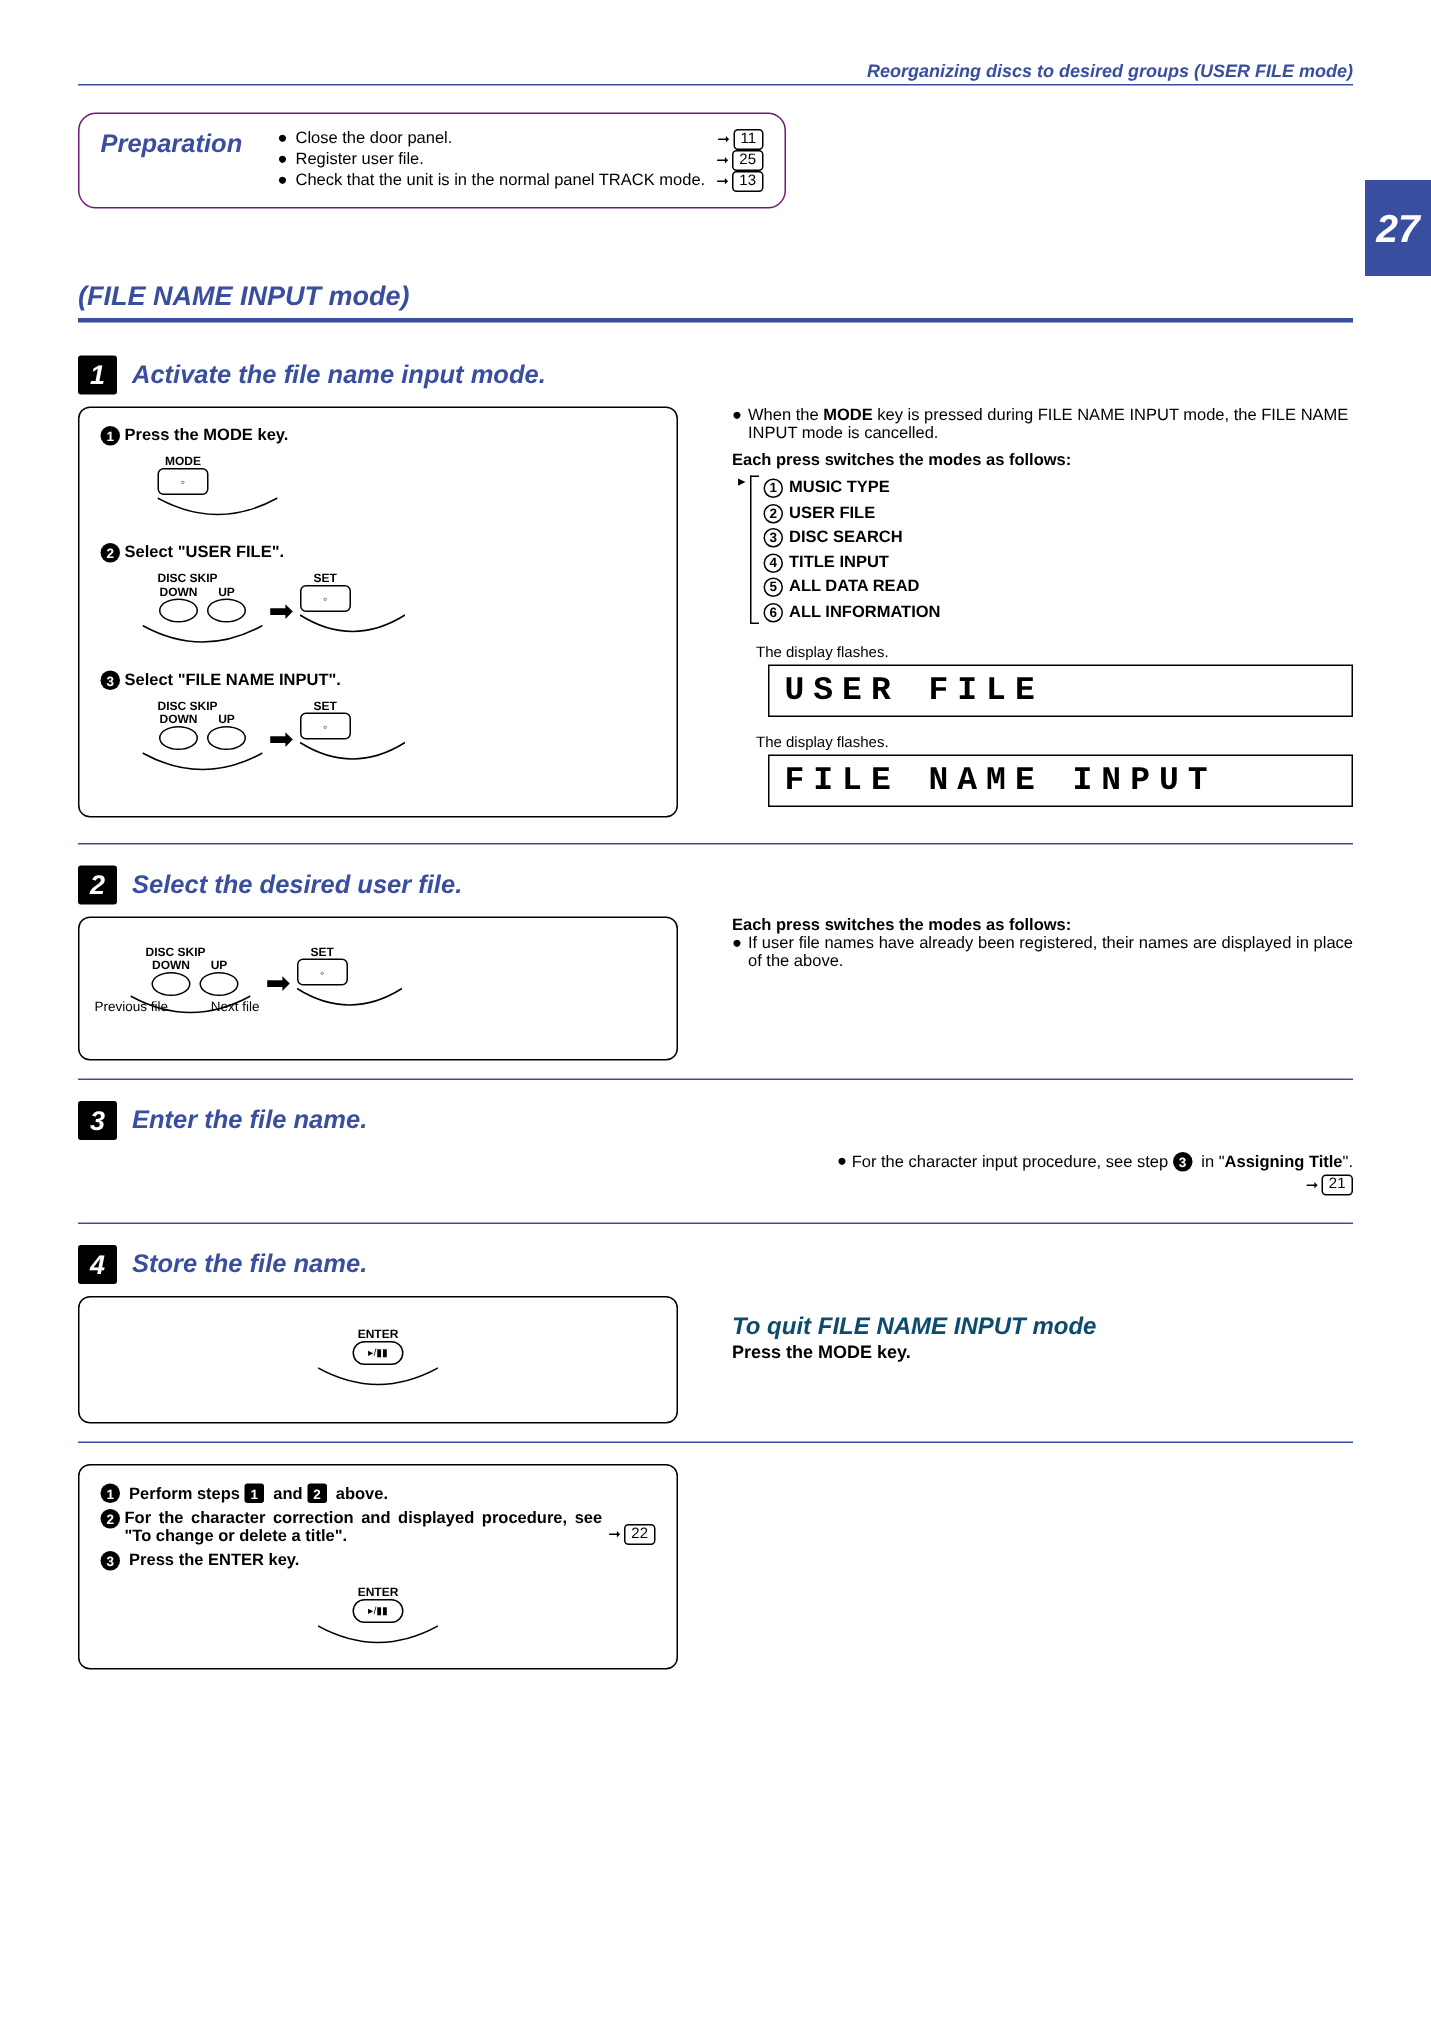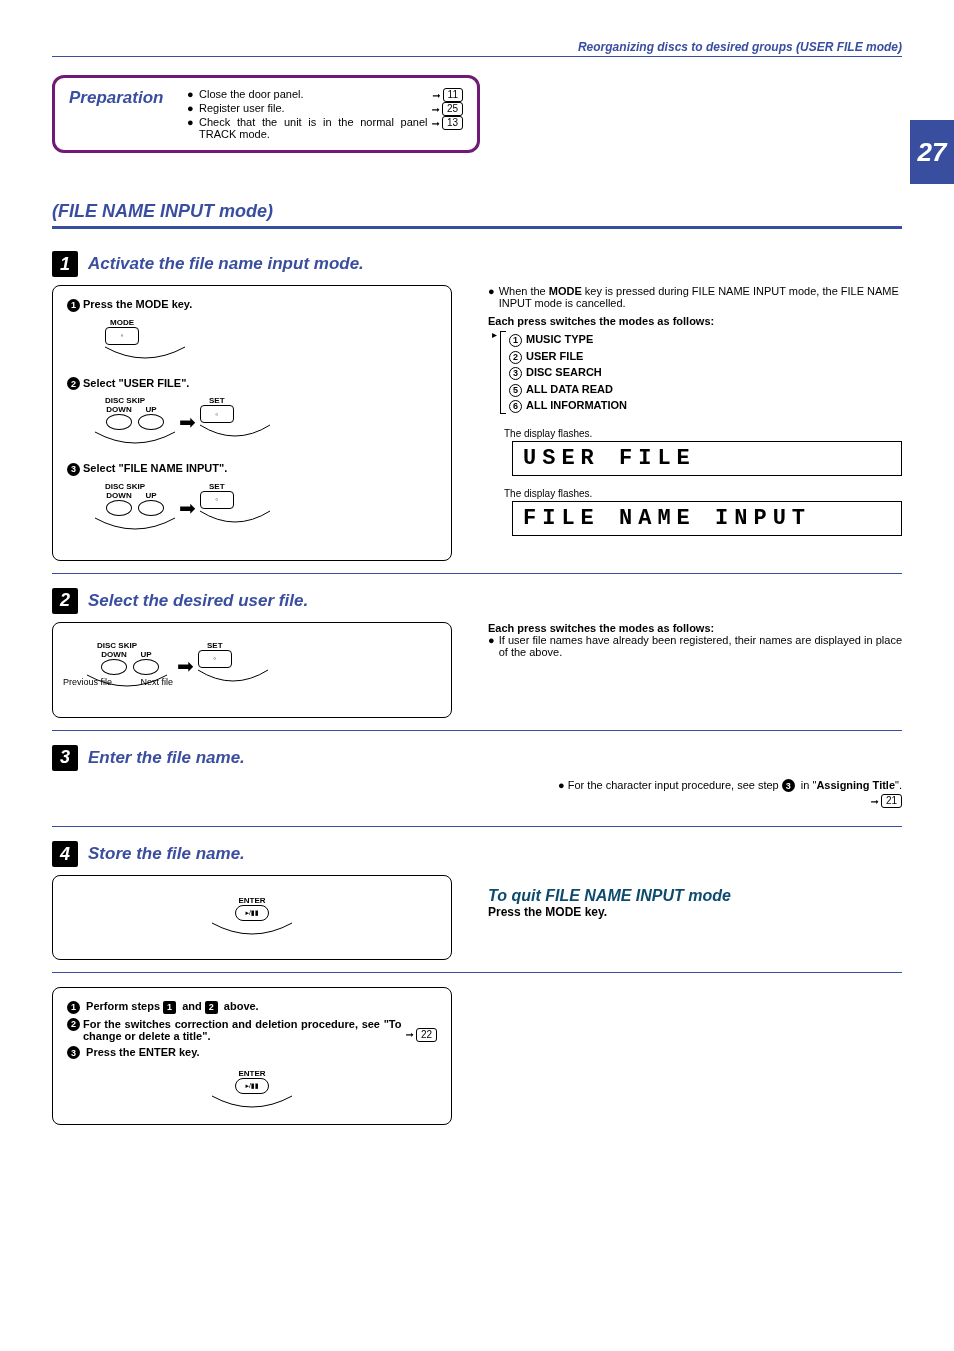--- a/index.html
+++ b/index.html
@@ -1,21 +1,21 @@
 <!DOCTYPE html>
 <html><head>
 <meta charset="utf-8">
 <style>
   * { box-sizing: border-box; margin: 0; padding: 0; }
   body { font-family: Arial, Helvetica, sans-serif; background: #fff; width: 954px; color: #000; }
   .page { padding: 40px 52px 40px 52px; position: relative; }
   .top-bar { color: #3a4ea0; font-weight: bold; font-style: italic; font-size: 12px; text-align: right; margin-bottom: 2px; }
   .top-rule { height: 1px; background: #3a4ea0; margin-bottom: 18px; }
   .page-number-tab { position: absolute; right: 0; top: 120px; width: 44px; height: 64px; background: #3a4ea0; color: #fff; display: flex; align-items: center; justify-content: center; font-size: 26px; font-weight: bold; font-style: italic; }
-  .prep-box { border: 3px solid #701a75; border-radius: 12px; padding: 10px 14px 10px 14px; width: 428px; display: flex; gap: 18px; margin-bottom: 48px; }
+  .prep-box { border: 1px solid #701a75; border-radius: 12px; padding: 10px 14px 10px 14px; width: 472px; display: flex; gap: 18px; margin-bottom: 48px; }
   .prep-label { color: #3a4ea0; font-weight: bold; font-style: italic; font-size: 17px; min-width: 100px; }
   .prep-items { font-size: 11px; flex: 1; }
   .prep-row { display: flex; align-items: flex-start; gap: 4px; }
   .prep-row .bullet { width: 8px; }
   .prep-text { flex: 1; text-align: justify; }
   .page-ref { display: inline-flex; align-items: center; gap: 2px; }
   .page-ref .arrow { font-size: 10px; }
   .page-ref .box { border: 1px solid #000; border-radius: 3px; padding: 0 4px; font-size: 10px; line-height: 12px; }
   .main-title { display: flex; align-items: flex-end; gap: 10px; border-bottom: 3px solid #3a4ea0; padding-bottom: 4px; margin-bottom: 22px; }
   .main-title h1 { color: #3a4ea0; font-style: italic; font-weight: bold; font-size: 32px; letter-spacing: -0.5px; }
@@ -186,20 +186,21 @@
         <span>
           <span>When the </span><span class="bold">MODE</span><span> key is pressed during FILE NAME INPUT mode, the FILE NAME INPUT  mode is cancelled.</span>
         </span>
       </div>
       <div class="bold">Each press switches the modes as follows:</div>
       <div class="mode-list">
         <span class="arrow-back">▸</span>
         <div class="mode-item"><span class="circ-outline">1</span><span>MUSIC TYPE</span></div>
         <div class="mode-item"><span class="circ-outline">2</span><span>USER FILE</span></div>
         <div class="mode-item"><span class="circ-outline">3</span><span>DISC SEARCH</span></div>
+        <div class="mode-item"><span class="circ-outline">4</span><span>TITLE INPUT</span></div>
         <div class="mode-item"><span class="circ-outline">5</span><span>ALL DATA READ</span></div>
         <div class="mode-item"><span class="circ-outline">6</span><span>ALL INFORMATION</span></div>
       </div>
       <div class="display-label">The display flashes.</div>
       <div class="lcd-grid"><span class="lcd-text">USER FILE</span></div>
       <div class="display-label">The display flashes.</div>
       <div class="lcd-grid"><span class="lcd-text">FILE NAME INPUT</span></div>
     </div>
   </div>
 
@@ -309,21 +310,21 @@
     <div class="col-left">
       <div class="inner-box">
         <div style="margin-bottom:4px;">
           <span class="circ">1</span>
           <span class="sub-label">
             <span>Perform steps </span><span class="circ" style="font-style:normal;border-radius:2px;">1</span><span> and </span><span class="circ" style="font-style:normal;border-radius:2px;">2</span><span> above.</span>
           </span>
         </div>
         <div style="display:flex;align-items:flex-start;margin-bottom:4px;">
           <span class="circ">2</span>
-          <span class="sub-label" style="flex:1;text-align:justify;">For the switches correction and deletion procedure, see "To change or delete a title".</span>
+          <span class="sub-label" style="flex:1;text-align:justify;">For the character correction and displayed procedure, see "To change or delete a title".</span>
           <span class="page-ref" style="align-self:flex-end;margin-left:4px;">
               <span class="arrow">➞</span>
               <span class="box">22</span>
             </span>
         </div>
         <div>
           <span class="circ">3</span>
           <span class="sub-label">Press the ENTER key.</span>
         </div>
         <div class="enter-key-wrap">

